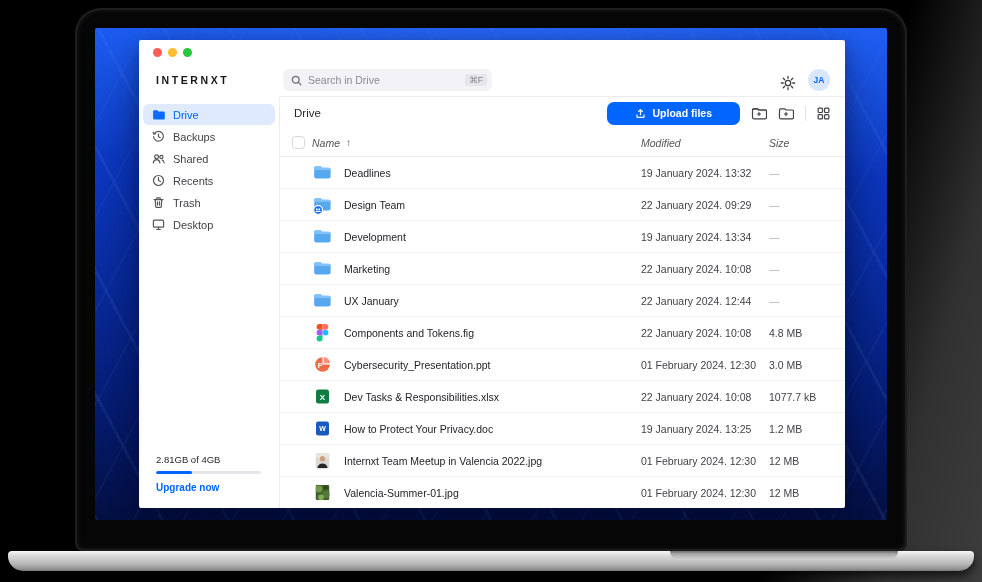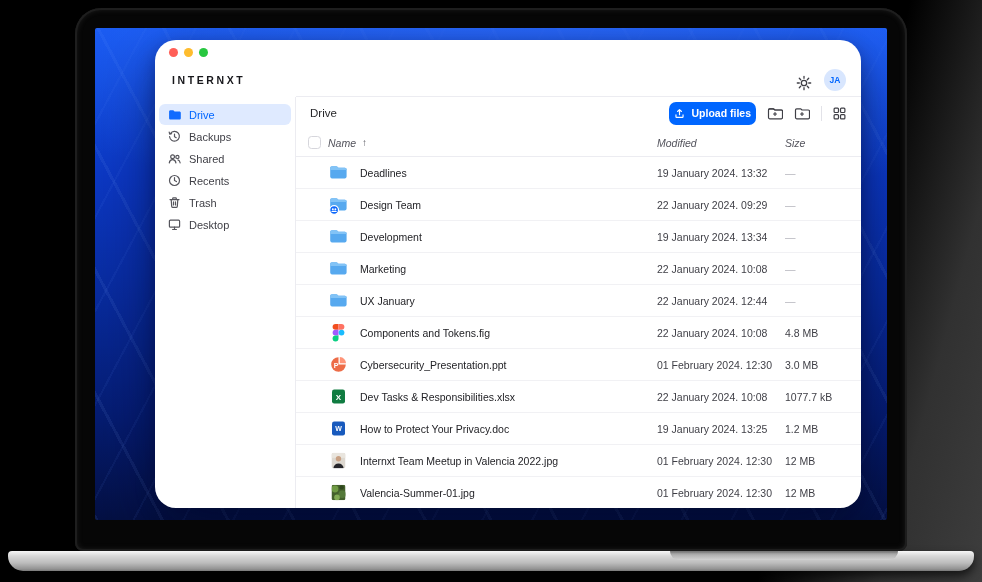--- a/index.html
+++ b/index.html
@@ -15,21 +15,21 @@
       radial-gradient(150% 90% at 55% -12%, rgba(48,110,255,.95) 0%, rgba(48,110,255,0) 55%),
       repeating-linear-gradient(62deg, rgba(130,175,255,.09) 0 3px, rgba(0,0,0,0) 3px 58px),
       repeating-linear-gradient(118deg, rgba(95,145,255,.07) 0 2px, rgba(0,0,0,0) 2px 44px),
       linear-gradient(180deg,#1456ee 0%,#0c38c4 30%,#082a9b 56%,#051c72 79%,#041043 100%);}
   .base{position:absolute;left:8px;top:551px;width:966px;height:20px;border-radius:4px 4px 15px 15px;
     background:linear-gradient(180deg,#f7f7f7 0%,#d8d8d8 25%,#bcbcbc 60%,#939393 90%,#787878 100%);
     box-shadow:0 5px 10px rgba(0,0,0,.65);}
   .groove{position:absolute;left:662px;top:0;width:228px;height:9px;border-radius:0 0 10px 10px;
     background:linear-gradient(180deg,#989898,#d2d2d2);box-shadow:inset 0 2px 2px rgba(0,0,0,.22);}
   
-  .window{position:absolute;left:60px;top:12px;width:706px;height:468px;background:#fff;border-radius:21px;
+  .window{position:absolute;left:44px;top:12px;width:706px;height:468px;background:#fff;border-radius:2px;
     box-shadow:0 25px 60px rgba(0,8,40,.5),0 6px 18px rgba(0,8,40,.35);
     display:grid;grid-template-columns:141px 1fr;grid-template-rows:57px 1fr;overflow:hidden;}
   
   .brand{position:relative;}
   .traffic{position:absolute;top:8px;left:14px;display:flex;gap:6px;}
   .dot{width:9px;height:9px;border-radius:50%;}
   .logo{position:absolute;top:34px;left:17px;font-size:10.5px;font-weight:800;letter-spacing:2.6px;color:#17171b;}
   
   .topbar{display:flex;align-items:flex-end;padding:0 15px 5px 3px;border-bottom:1px solid #ececf1;}
   .search{width:209px;height:22px;background:#f2f2f7;border-radius:7px;display:flex;align-items:center;gap:6px;padding:0 5px 0 8px;box-sizing:border-box;}
@@ -47,21 +47,21 @@
   .storage{position:absolute;left:17px;right:18px;bottom:15px;}
   .usage{font-size:9.5px;color:#27272a;}
   .pbar{margin-top:6px;height:3px;background:#e6e6ea;border-radius:2px;overflow:hidden;}
   .pfill{height:100%;background:#0066ff;border-radius:2px;}
   .upgrade{margin-top:8px;font-size:10px;font-weight:600;color:#0066ff;cursor:pointer;}
   
   .content{display:flex;flex-direction:column;overflow:hidden;}
   .chead{height:32px;display:flex;align-items:center;padding:0 15px 0 14px;flex:none;}
   .ctitle{font-size:11.5px;color:#27272a;font-weight:500;}
   .actions{margin-left:auto;display:flex;align-items:center;}
-  .upload-btn{height:23px;background:#0066ff;color:#fff;border:0;border-radius:7px;font-size:10.5px;font-weight:600;display:flex;align-items:center;gap:6px;padding:0 5px;font-family:inherit;cursor:pointer;}
+  .upload-btn{height:23px;background:#0066ff;color:#fff;border:0;border-radius:7px;font-size:10.5px;font-weight:600;display:flex;align-items:center;gap:6px;padding:0 28px;font-family:inherit;cursor:pointer;}
   .icon-btn{margin-left:11px;display:flex;cursor:pointer;}
   .vdiv{width:1px;height:15px;background:#e2e2e8;margin-left:11px;}
   
   .table{flex:1;overflow:hidden;}
   .thead,.trow{display:grid;grid-template-columns:20px 32px 1fr 128px 64px;align-items:center;padding:0 12px;font-size:10.5px;}
   .thead{height:27px;border-bottom:1px solid #ececf1;color:#52525b;font-style:italic;}
   .name-h{grid-column:2/4;display:flex;gap:6px;align-items:center;}
   .arrow{font-size:10px;color:#52525b;}
   .checkbox{width:13px;height:13px;border:1.5px solid #d6d6dc;border-radius:3.5px;background:#fff;box-sizing:border-box;cursor:pointer;}
   .trow{height:31px;border-bottom:1px solid #f1f1f4;cursor:pointer;}
@@ -83,20 +83,30 @@
         <div class="brand">
           <div class="traffic">
             <span class="dot" style="background:#ff5f57"></span>
             <span class="dot" style="background:#febc2e"></span>
             <span class="dot" style="background:#28c740"></span>
           </div>
           <div class="logo">INTERNXT</div>
         </div>
 
         <div class="topbar">
+          <div class="search">
+            <span style="display:flex">
+              <svg width="11" height="11" viewBox="0 0 11 11" fill="none" stroke="#71717a" stroke-width="1.3" stroke-linecap="round">
+                  <circle cx="4.7" cy="4.7" r="3.4"></circle>
+                  <path d="M7.4 7.4l2.4 2.4"></path>
+                </svg>
+            </span>
+            <input placeholder="Search in Drive" style="">
+            <span class="kbd">⌘F</span>
+          </div>
           <span class="gear">
             <svg width="16" height="16" viewBox="0 0 16 16" fill="none" stroke="#3f3f46" stroke-width="1.3" stroke-linecap="round">
                 <circle cx="8" cy="8" r="2.7"></circle>
                 <path d="M8 1.3v2M8 12.7v2M1.3 8h2M12.7 8h2M3.3 3.3l1.4 1.4M11.3 11.3l1.4 1.4M12.7 3.3l-1.4 1.4M4.7 11.3l-1.4 1.4"></path>
               </svg>
           </span>
           <span class="avatar">JA</span>
         </div>
 
         <div class="sidebar">
@@ -152,20 +162,27 @@
             </div>
             <div class="nitem">
               <span class="nicon">
                   <svg width="13" height="13" viewBox="0 0 13 13" fill="none" stroke="#55555c" stroke-width="1.2" stroke-linecap="round">
                     <rect x="1.4" y="2.2" width="10.2" height="7" rx="1"></rect>
                     <path d="M4.6 11.5h3.8M6.5 9.2v2.3"></path>
                   </svg>
                 </span>
               <span>Desktop</span>
             </div>
+          </div>
+          <div class="storage">
+            <div class="usage">2.81GB of 4GB</div>
+            <div class="pbar">
+              <div class="pfill" style="width: 34%;"></div>
+            </div>
+            <div class="upgrade">Upgrade now</div>
           </div>
         </div>
 
         <div class="content">
           <div class="chead">
             <span class="ctitle">Drive</span>
             <div class="actions">
               <button class="upload-btn">
                 <span style="display:flex">
                     <svg width="11" height="11" viewBox="0 0 14 14" fill="none" stroke="#fff" stroke-width="1.5" stroke-linecap="round" stroke-linejoin="round">

